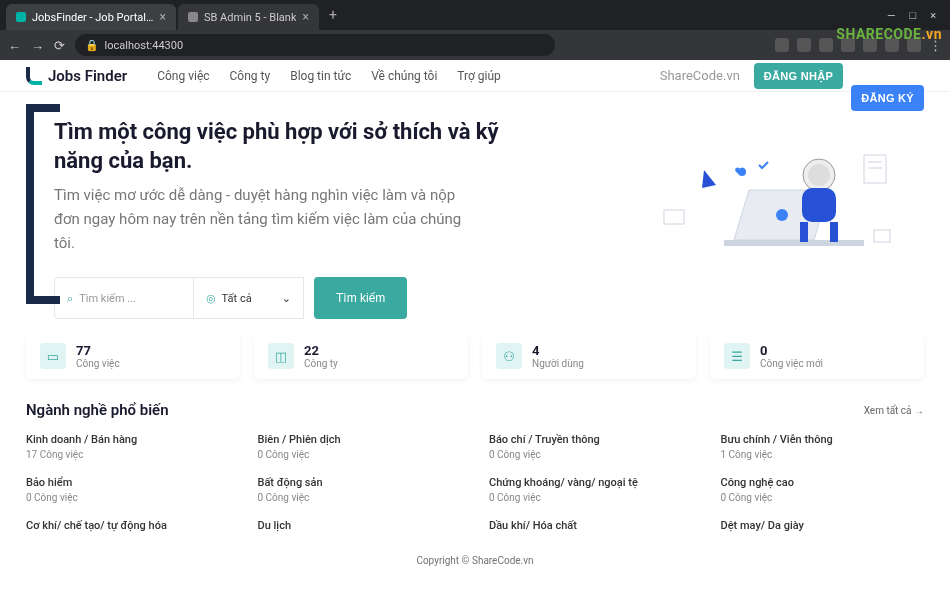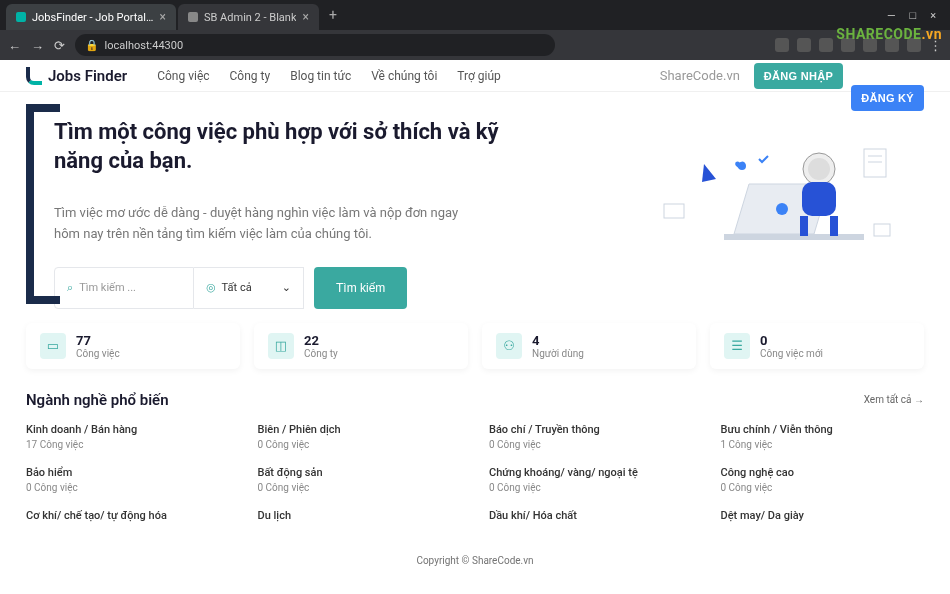--- a/index.html
+++ b/index.html
@@ -36,21 +36,21 @@
 .btn-blue { background: #3b82f6; margin-top: 44px; }
 
 .hero { display: flex; padding: 18px 26px 14px; position: relative; }
 .hero-l { flex: 1; padding-top: 8px; }
 .hero-r { width: 280px; display: flex; align-items: center; justify-content: center; }
 .accent-border { position: absolute; left: 26px; top: 12px; width: 8px; height: 200px; background: #1a2b4a; }
 .accent-border::before { content: ''; position: absolute; top: 0; left: 0; width: 34px; height: 8px; background: #1a2b4a; }
 .accent-border::after { content: ''; position: absolute; bottom: 0; left: 0; width: 34px; height: 8px; background: #1a2b4a; }
 .hero-content { margin-left: 28px; }
 .hero-title { font-size: 22px; font-weight: 700; color: #1a1a2e; line-height: 1.3; max-width: 480px; }
-.hero-sub { font-size: 13px; color: #777; margin-top: 28px; max-width: 420px; line-height: 1.6; }
+.hero-sub { font-size: 15px; color: #777; margin-top: 8px; max-width: 420px; line-height: 1.6; }
 .search-row { display: flex; gap: 0; margin-top: 22px; height: 42px; }
 .search-box { display: flex; align-items: center; background: #fff; border: 1px solid #e5e7eb; padding: 0 12px; font-size: 11px; color: #999; }
 .search-box.kw { border-radius: 4px 0 0 4px; width: 140px; }
 .search-box.loc { border-radius: 0; width: 110px; border-left: none; justify-content: space-between; color: #333; }
 .search-box .ic { color: #3aa9a0; margin-right: 6px; }
 .btn-search { background: #3aa9a0; color: #fff; border: none; padding: 0 22px; border-radius: 4px; font-size: 12px; margin-left: 10px; }
 
 
 .illus { width: 260px; height: 170px; position: relative; }
 .illus svg { width: 100%; height: 100%; }
@@ -79,21 +79,21 @@
 <body>
 
 <div class="browser-top">
   <div class="tab active">
     <span class="favicon"></span>
     <span class="tab-text">JobsFinder - Job Portal Website T</span>
     <span class="close">×</span>
   </div>
   <div class="tab">
     <span class="favicon gray"></span>
-    <span class="tab-text">SB Admin 2 - Blank</span>
+    <span class="tab-text">SB Admin 5 - Blank</span>
     <span class="close">×</span>
   </div>
   <span class="new-tab">+</span>
   <div class="win-ctrl">
     <span>—</span>
     <span>□</span>
     <span>×</span>
   </div>
 </div>
 

